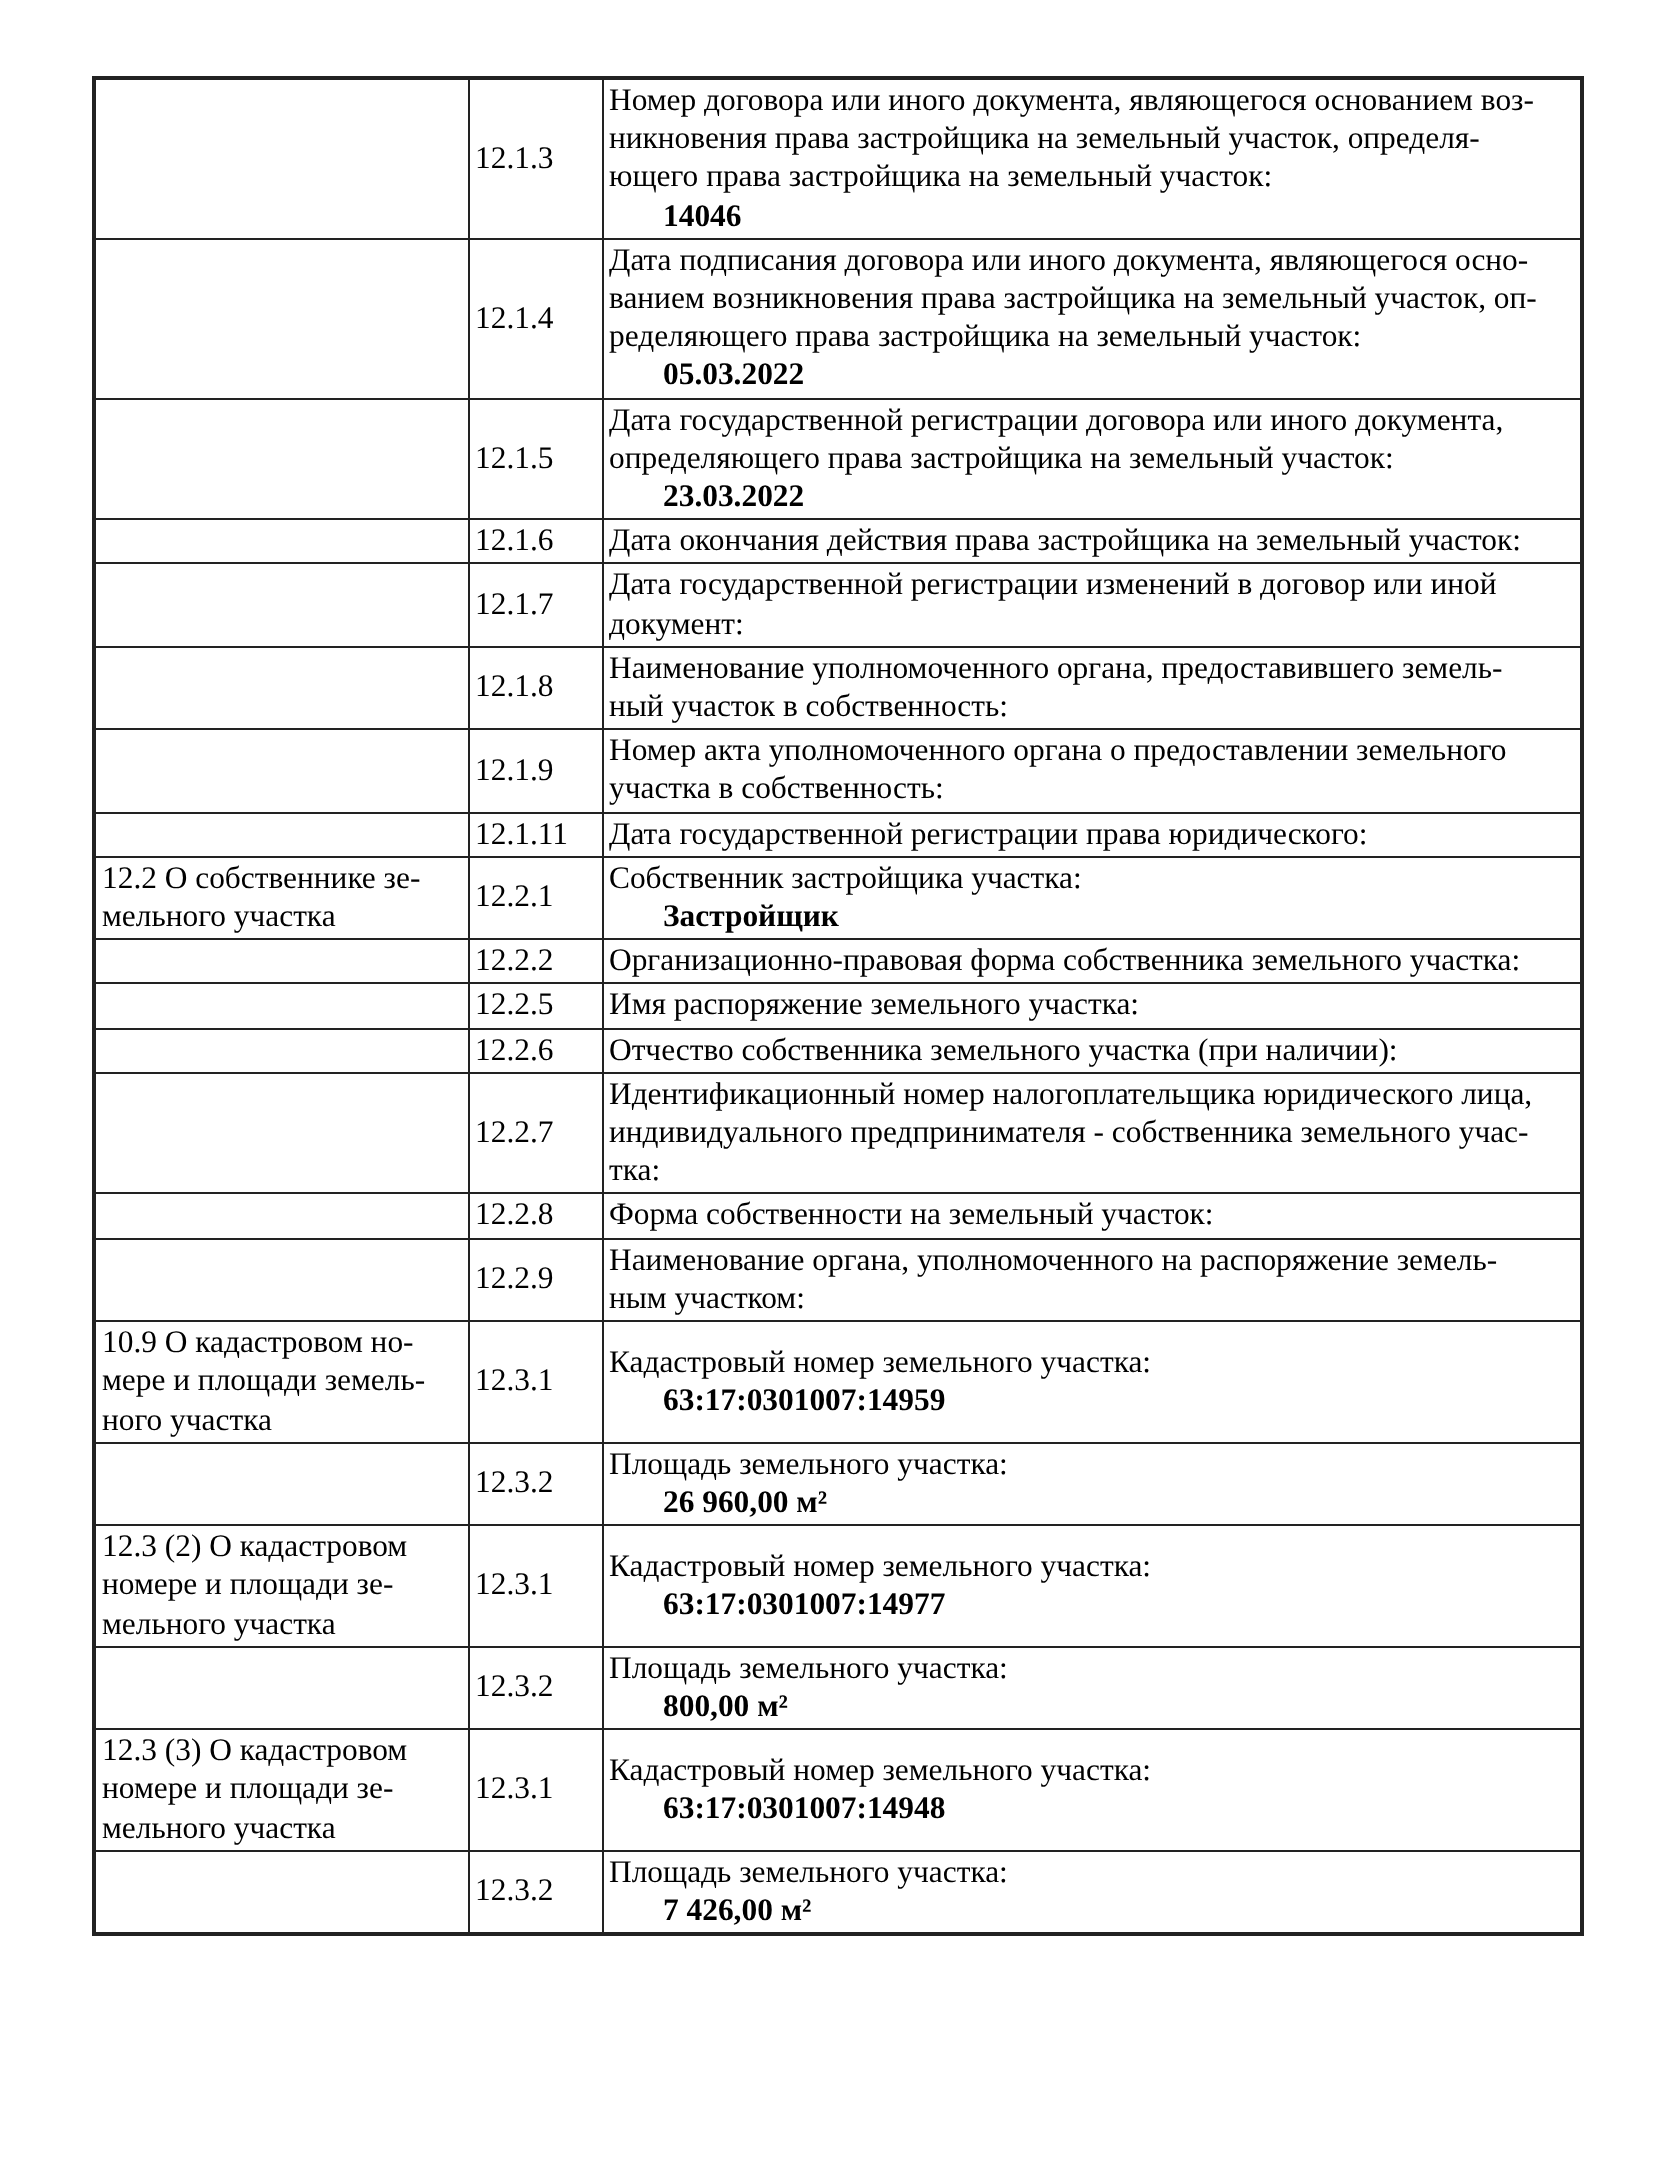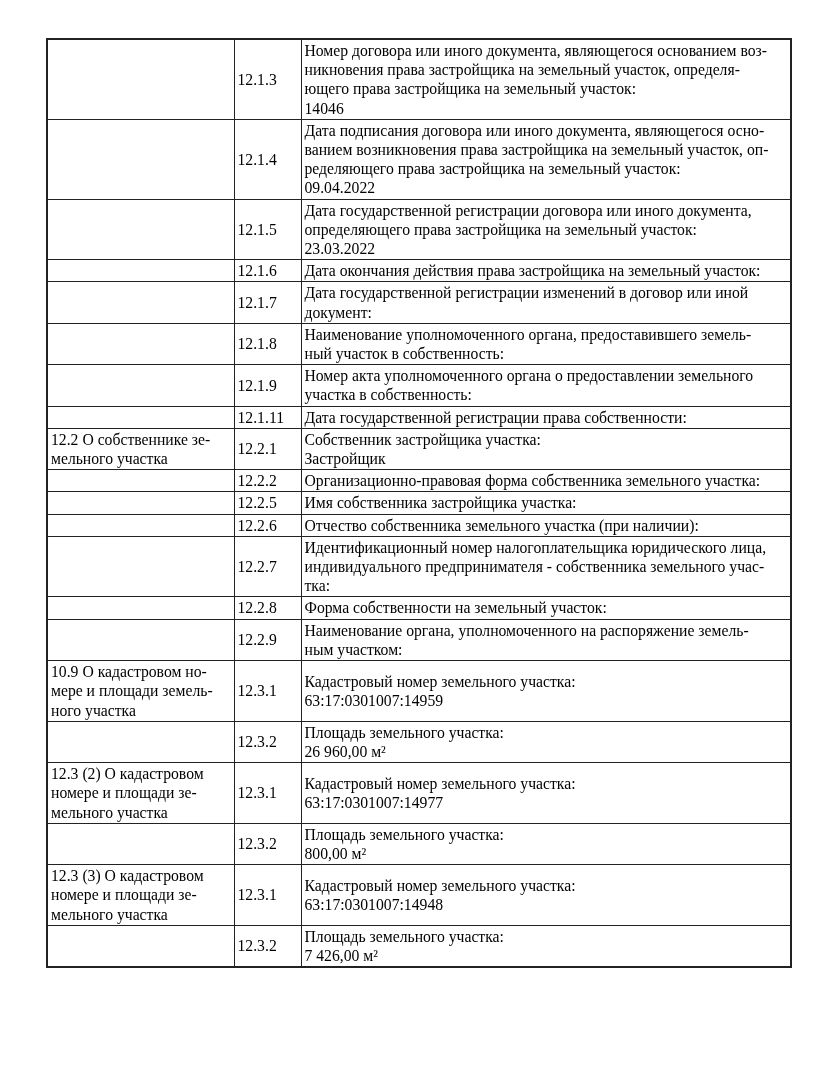--- a/index.html
+++ b/index.html
@@ -27,21 +27,21 @@
   }
   table.doc-table td {
     border: 1px solid #222222;
     padding: 1px 3px;
     vertical-align: middle;
     font-size: 15.7px;
     line-height: 19.2px;
     overflow: hidden;
   }
   .pre { white-space: pre-line; }
-  .value { font-weight: normal; }
+  .value { font-weight: bold; margin-left: 27px; }
   td.col-section { padding-left: 2px; }
   td.col-num { padding-left: 3px; margin-top: 16px; }
 </style>
 </head>
 <body>
 
 <div class="page">
   <table class="doc-table">
     <colgroup>
       <col style="width:187px">
@@ -68,21 +68,21 @@
     <td class="col-section">
       <div class="pre"></div>
     </td>
     <td class="col-num">
       <div>12.1.4</div>
     </td>
     <td class="col-desc">
       <div class="pre">Дата подписания договора или иного документа, являющегося осно-
 ванием возникновения права застройщика на земельный участок, оп-
 ределяющего права застройщика на земельный участок:</div>
-      <div class="pre value">09.04.2022</div>
+      <div class="pre value">05.03.2022</div>
     </td>
   </tr>
 
   <tr>
     <td class="col-section">
       <div class="pre"></div>
     </td>
     <td class="col-num">
       <div>12.1.5</div>
     </td>
@@ -150,21 +150,21 @@
 
 
   <tr>
     <td class="col-section">
       <div class="pre"></div>
     </td>
     <td class="col-num">
       <div>12.1.11</div>
     </td>
     <td class="col-desc">
-      <div class="pre">Дата государственной регистрации права собственности:</div>
+      <div class="pre">Дата государственной регистрации права юридического:</div>
       <div class="pre value"></div>
     </td>
   </tr>
 
   <tr>
     <td class="col-section">
       <div class="pre">12.2 О собственнике зе-
 мельного участка</div>
     </td>
     <td class="col-num">
@@ -192,21 +192,21 @@
 
 
   <tr>
     <td class="col-section">
       <div class="pre"></div>
     </td>
     <td class="col-num">
       <div>12.2.5</div>
     </td>
     <td class="col-desc">
-      <div class="pre">Имя собственника застройщика участка:</div>
+      <div class="pre">Имя распоряжение земельного участка:</div>
       <div class="pre value"></div>
     </td>
   </tr>
 
   <tr>
     <td class="col-section">
       <div class="pre"></div>
     </td>
     <td class="col-num">
       <div>12.2.6</div>

